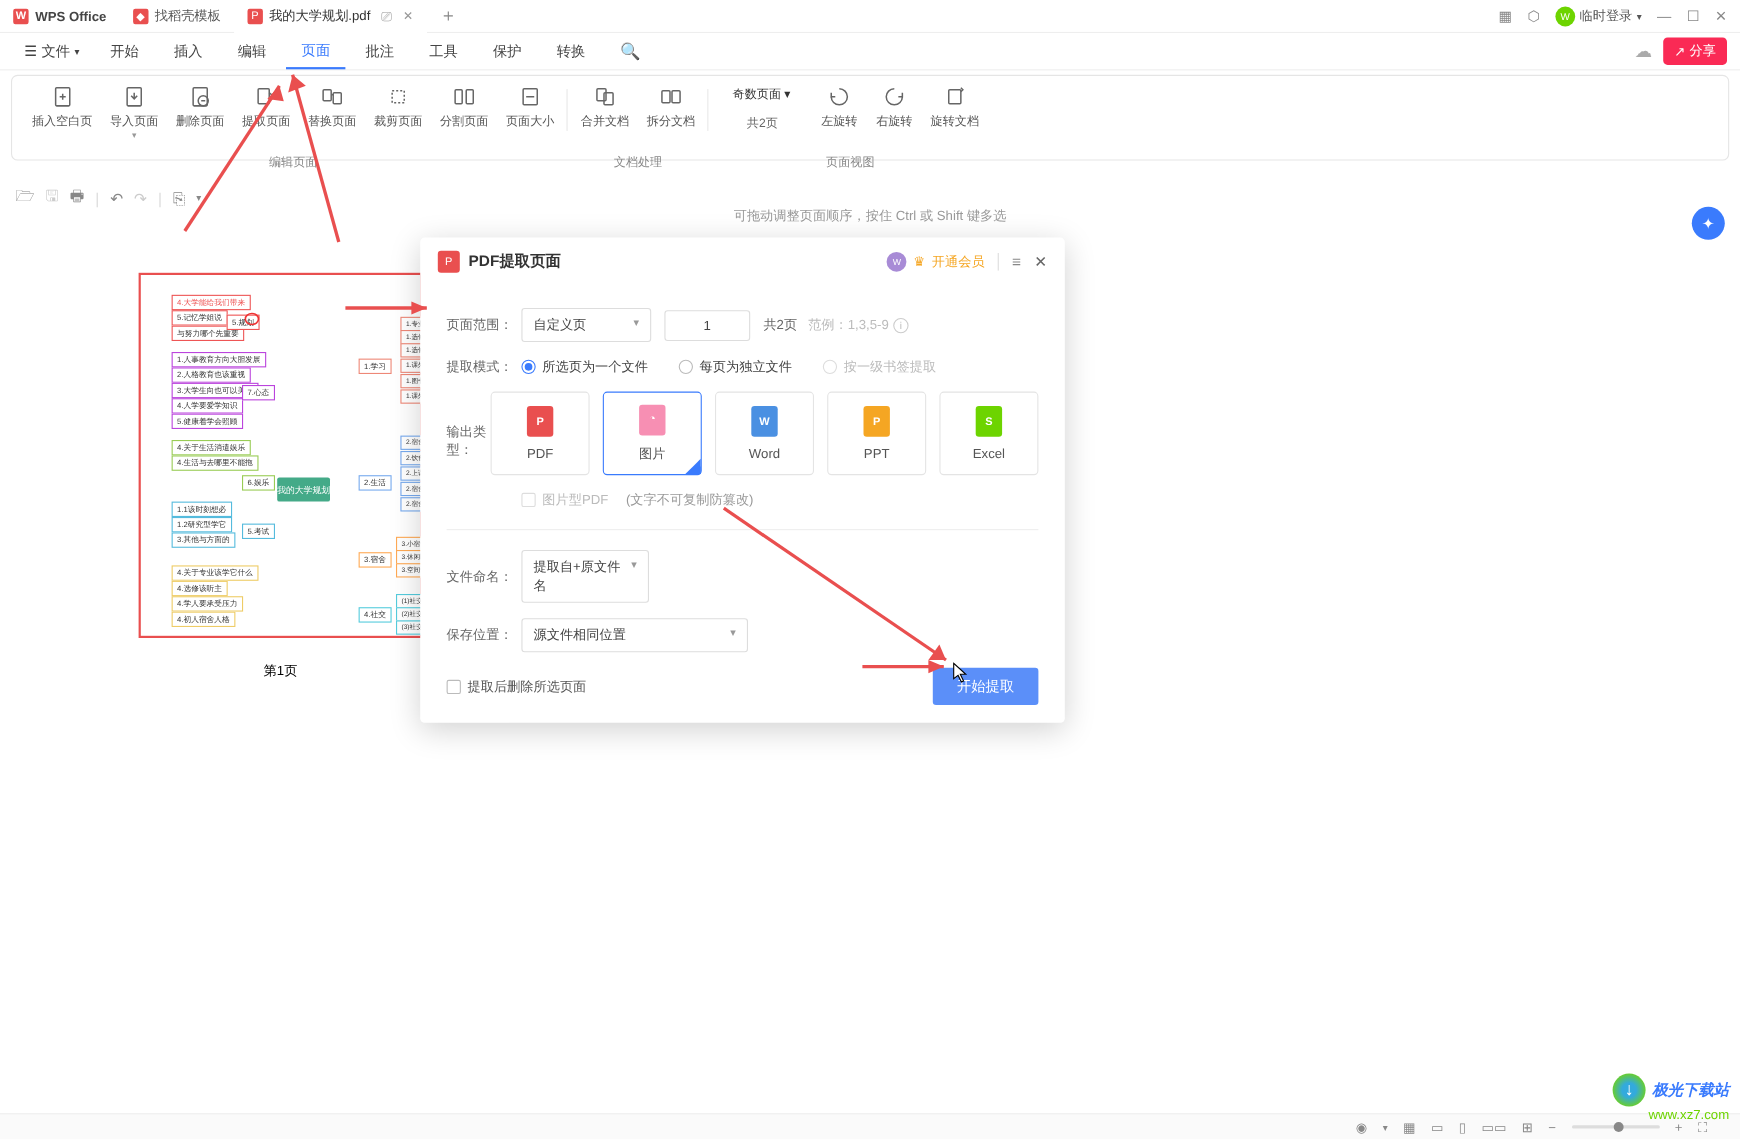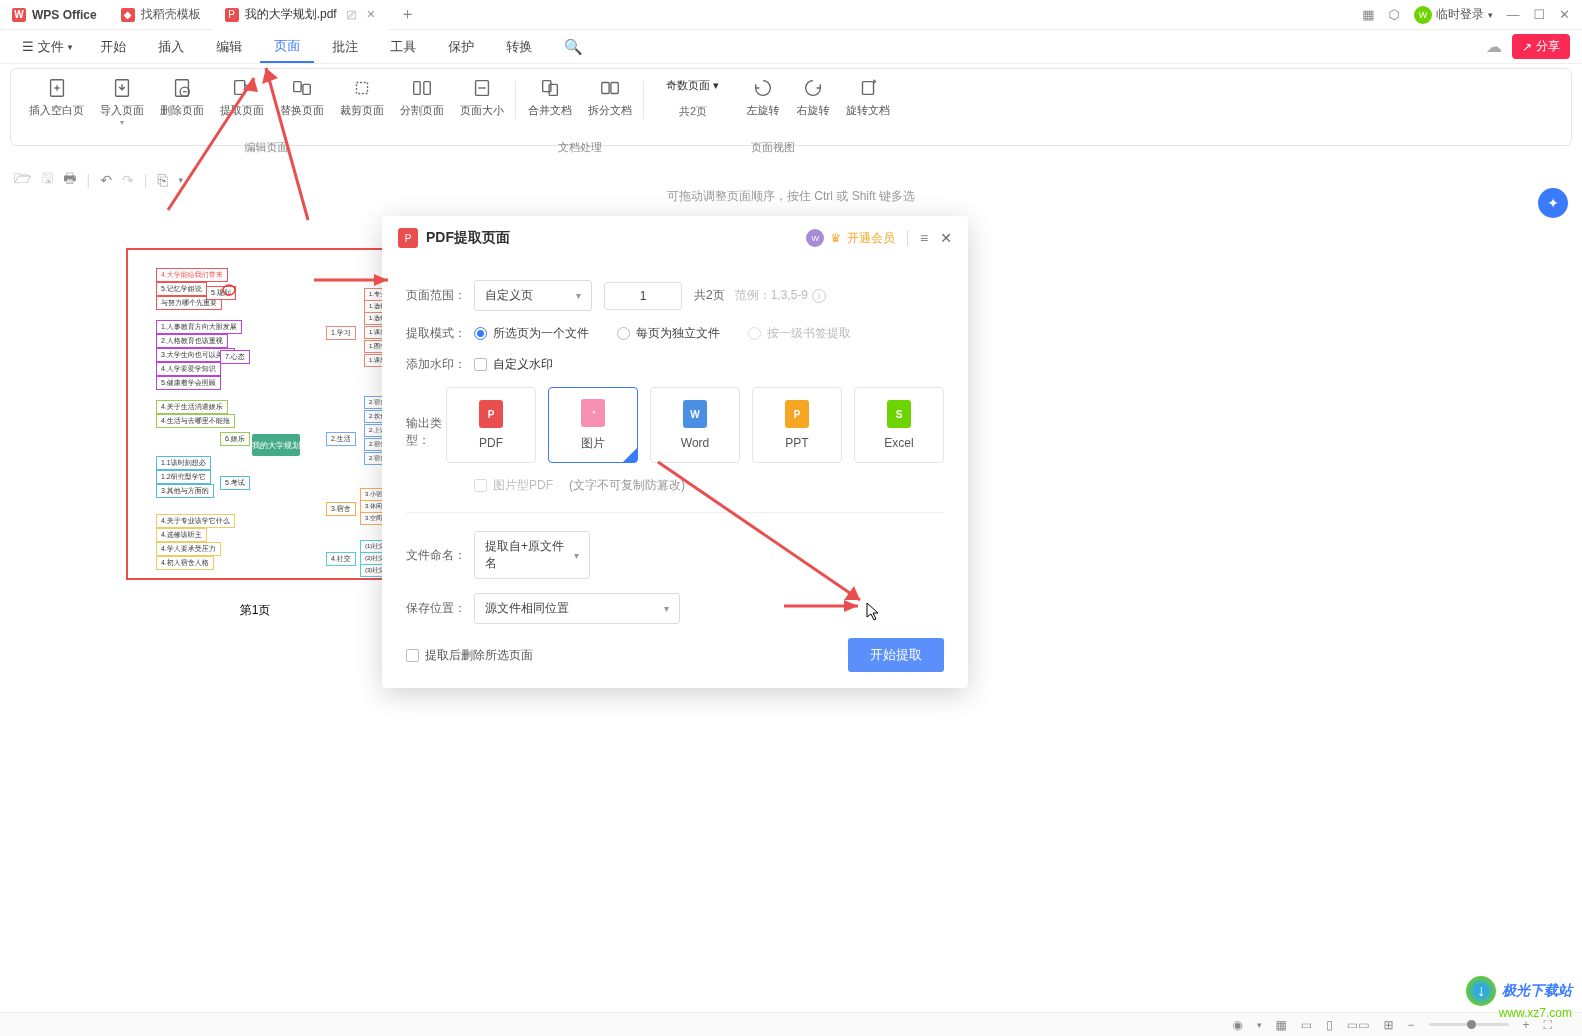--- a/index.html
+++ b/index.html
@@ -64,21 +64,21 @@
 .dialog .dlg-header .vip .avatar { width: 18px; height: 18px; border-radius: 50%; background: #a88bd6; display: inline-flex; align-items: center; justify-content: center; color: #fff; font-size: 8px; }
 .dialog .dlg-header .vip .crown { color: #f5a623; }
 .dialog .dlg-header .vip a { color: #f5a623; text-decoration: none; }
 .dialog .dlg-header .sep { width: 1px; height: 16px; background: #ddd; margin: 0 12px; }
 .dialog .dlg-header .menu-ico { color: #888; cursor: pointer; font-size: 14px; }
 .dialog .dlg-header .close-ico { color: #666; cursor: pointer; font-size: 14px; margin-left: 12px; }
 
 .dialog .dlg-body { padding: 6px 24px 16px 24px; }
 .dialog .row { display: flex; align-items: center; margin: 14px 0; font-size: 12px; }
 .dialog .row .lbl { width: 68px; color: #666; }
-.dialog .select { border: 1px solid #ddd; border-radius: 3px; padding: 6px 10px; min-width: 110px; display: flex; align-items: center; justify-content: space-between; cursor: pointer; font-size: 12px; color: #444; }
+.dialog .select { border: 1px solid #ddd; border-radius: 3px; padding: 6px 10px; min-width: 110px; display: flex; align-items: flex-start; justify-content: space-between; cursor: pointer; font-size: 12px; color: #444; }
 .dialog .select .caret { color: #999; font-size: 10px; }
 .dialog .input { border: 1px solid #ddd; border-radius: 3px; padding: 6px 10px; width: 78px; text-align: center; font-size: 12px; color: #444; }
 .dialog .radios { display: flex; align-items: center; gap: 28px; }
 .dialog .radios label { display: flex; align-items: center; gap: 6px; color: #444; cursor: pointer; }
 .dialog .radios label.disabled { color: #bbb; }
 .dialog .radio { width: 13px; height: 13px; border: 1px solid #bbb; border-radius: 50%; display: inline-flex; align-items: center; justify-content: center; }
 .dialog .radio.checked { border-color: #3a7bfd; }
 .dialog .radio.checked::after { content: ""; width: 7px; height: 7px; background: #3a7bfd; border-radius: 50%; }
 .dialog .checkbox { width: 13px; height: 13px; border: 1px solid #bbb; border-radius: 2px; display: inline-block; }
 
@@ -439,27 +439,20 @@
             <span class="radio"></span>
             <span>每页为独立文件</span>
           </label>
         <label class="disabled">
             <span class="radio" style="border-color:#ddd;"></span>
             <span>按一级书签提取</span>
           </label>
       </div>
     </div>
 
-    <div class="row">
-      <div class="lbl">添加水印：</div>
-      <label style="display:flex;align-items:center;gap:6px;">
-        <span class="checkbox"></span>
-        <span>自定义水印</span>
-      </label>
-    </div>
 
     <div class="row" style="align-items:flex-start;">
       <div class="lbl" style="padding-top:28px;">输出类型：</div>
       <div class="output-grid">
         <div class="out-opt">
             <div class="fico pdf">P</div>
             <span>PDF</span>
           </div>
         <div class="out-opt selected">
             <div class="fico img">◔</div>

